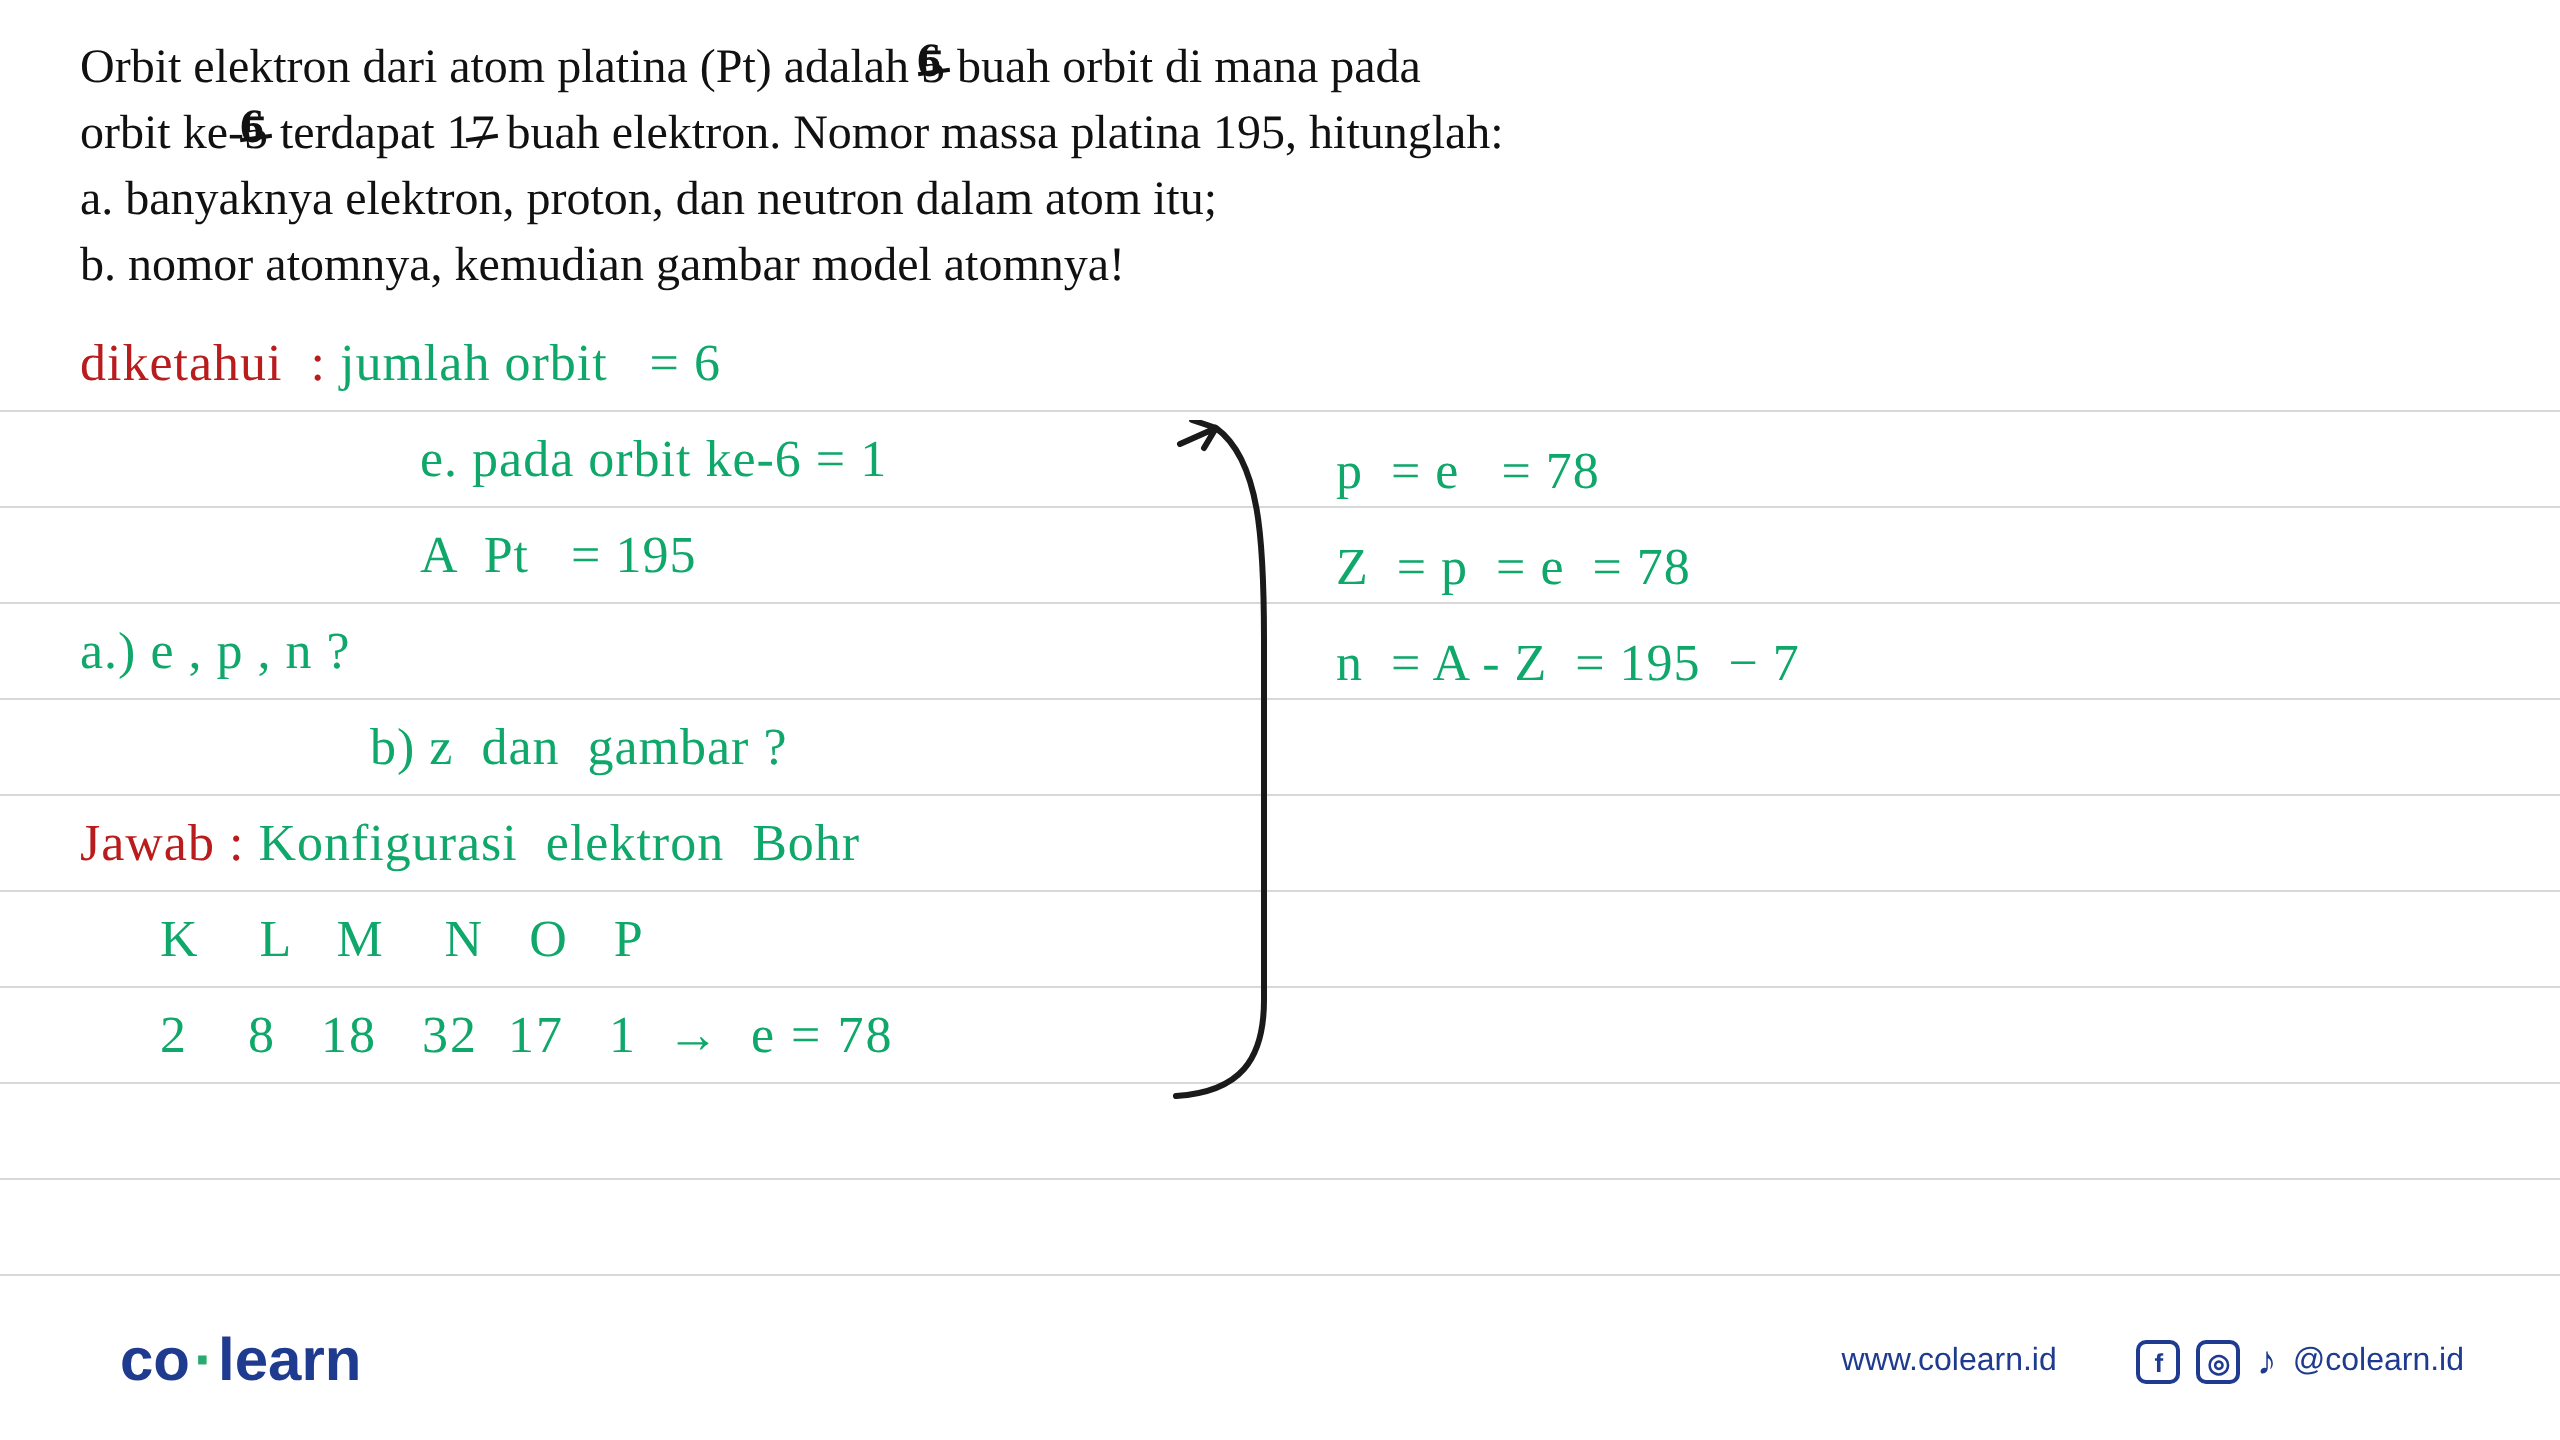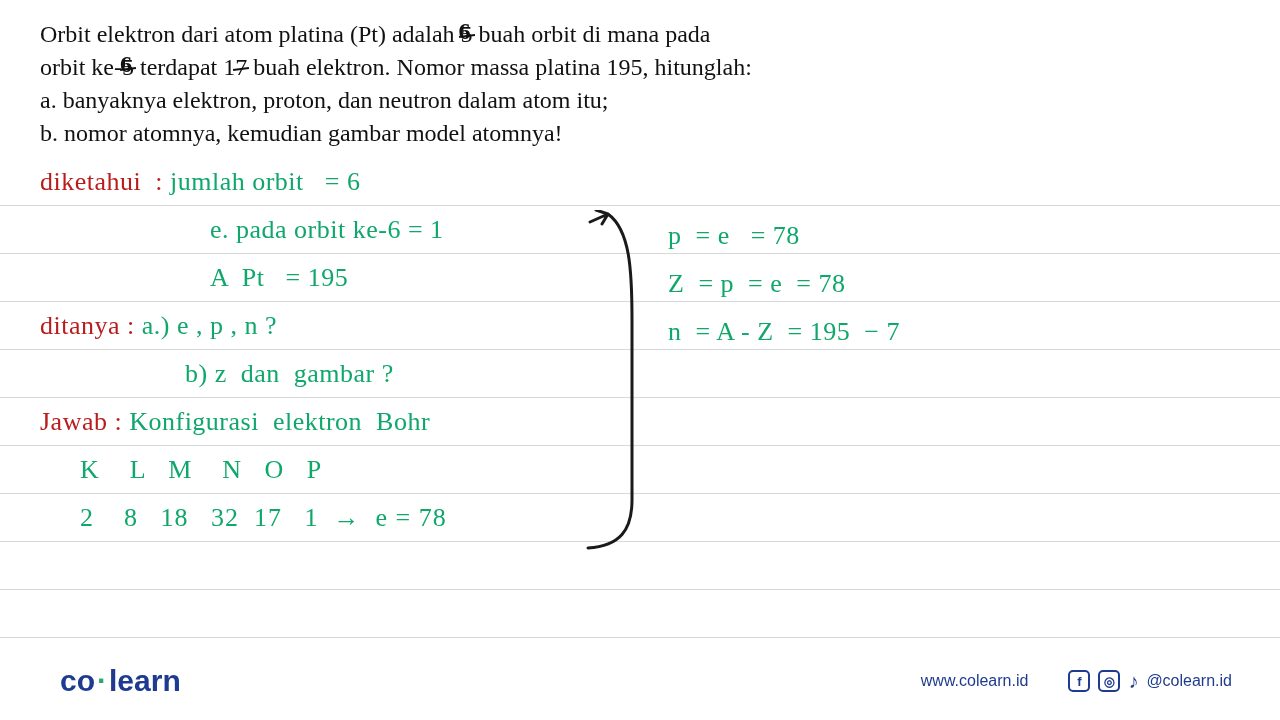--- a/index.html
+++ b/index.html
@@ -145,21 +145,21 @@
     <div>b.  nomor atomnya, kemudian gambar model atomnya!</div>
   </div>
 
   <div class="hand">
     <div class="row">
       <span class="black">diketahui  : </span><span class="green">jumlah orbit   = 6</span>
     </div>
     <div class="row indent1 green">e. pada orbit ke-6 = 1</div>
     <div class="row indent1 green">A  Pt   = 195</div>
     <div class="row">
-      <span class="black">ditanya : </span><span class="green">a.) e , p , n ?</span>
+      <span class="green">a.) e , p , n ?</span>
     </div>
     <div class="row indent2 green">b) z  dan  gambar ?</div>
     <div class="row">
       <span class="black">Jawab : </span><span class="green">Konfigurasi  elektron  Bohr</span>
     </div>
     <div class="row shell-row green">K    L   M    N   O   P</div>
     <div class="row shell-row green">2    8   18   32  17   1  →  e = 78</div>
   </div>
 
   <div class="right-col hand green">

